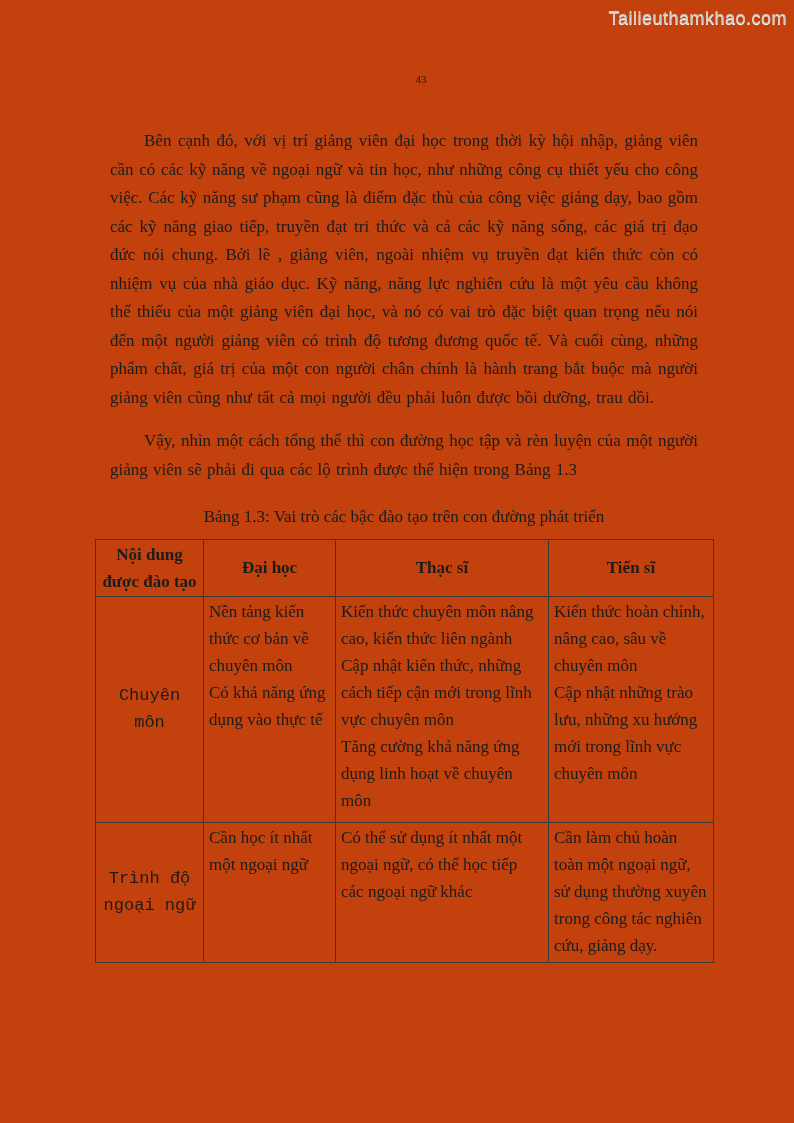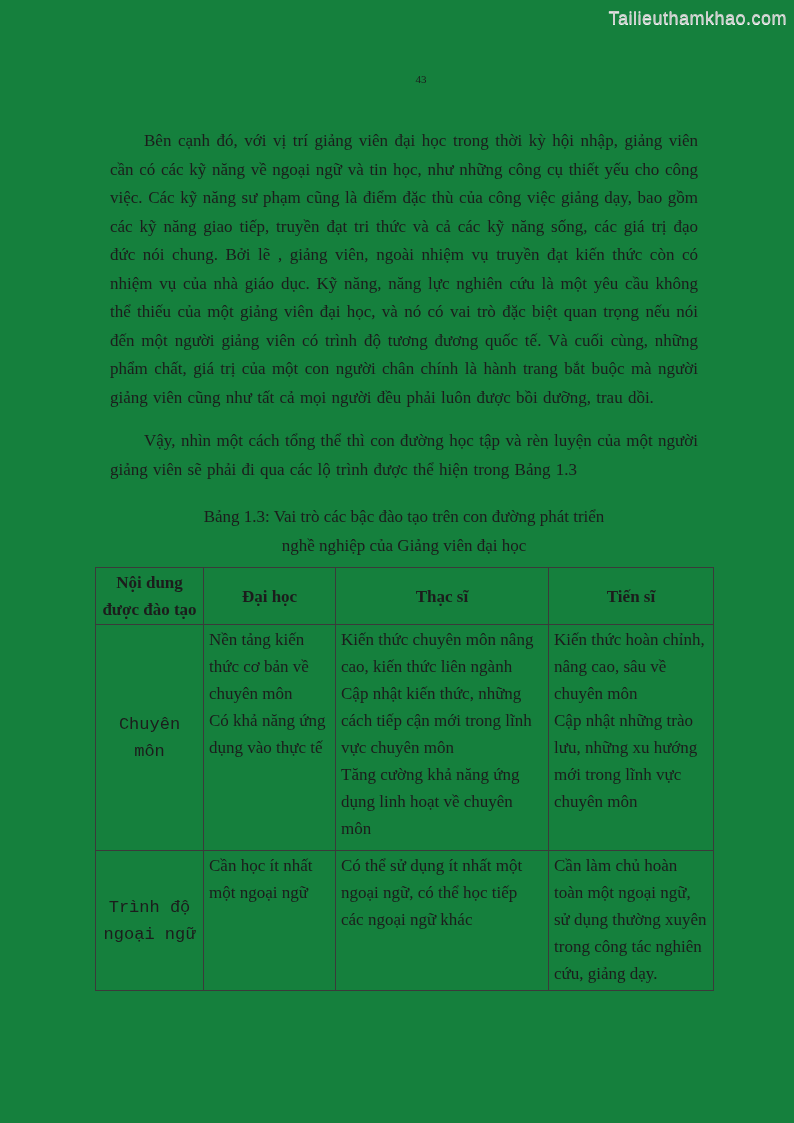--- a/index.html
+++ b/index.html
@@ -1,19 +1,19 @@
 <!DOCTYPE html>
 <html><head>
 <meta charset="utf-8">
 <style>
   html,body{margin:0;padding:0;background:#ffffff;}
   .page{
     position:relative;
     width:794px;height:1123px;
-    background:#15803d;
+    background:#c2410c;
     font-family:"Liberation Serif","DejaVu Serif",serif;
     color:#1c1c1c;
     overflow:hidden;
   }
   .watermark{
     position:absolute;top:8px;right:7px;
     font-family:"Liberation Sans","DejaVu Sans",sans-serif;
     font-size:18px;
     color:#cccccc;
     text-shadow:0 1px 0 #ffffff;
@@ -85,21 +85,20 @@
   <div class="page-number">43</div>
 
   <div class="content">
 
     <p class="para">Bên cạnh đó, với vị trí giảng viên đại học trong thời kỳ hội nhập, giảng viên cần có các kỹ năng về ngoại ngữ và tin học, như những công cụ thiết yếu cho công việc. Các kỹ năng sư phạm cũng là điểm đặc thù của công việc giảng dạy, bao gồm các kỹ năng giao tiếp, truyền đạt tri thức và cả các kỹ năng sống, các giá trị đạo đức nói chung. Bởi lẽ , giảng viên, ngoài nhiệm vụ truyền đạt kiến thức còn có nhiệm vụ của nhà giáo dục. Kỹ năng, năng lực nghiên cứu là một yêu cầu không thể thiếu của một giảng viên đại học, và nó có vai trò đặc biệt quan trọng nếu nói đến một người giảng viên có trình độ tương đương quốc tế. Và cuối cùng, những phẩm chất, giá trị của một con người chân chính là hành trang bắt buộc mà người giảng viên cũng như tất cả mọi người đều phải luôn được bồi dưỡng, trau dồi.</p>
 
     <p class="para">Vậy, nhìn một cách tổng thể thì con đường học tập và rèn luyện của một người giảng viên sẽ phải đi qua các lộ trình được thể hiện trong Bảng 1.3</p>
 
     <div class="caption">
       <div>Bảng 1.3: Vai trò các bậc đào tạo trên con đường phát triển</div>
-      <div>nghề nghiệp của Giảng viên đại học</div>
     </div>
 
     <table class="doc-table">
       <colgroup>
         <col style="width:108px">
         <col style="width:132px">
         <col style="width:213px">
         <col style="width:165px">
       </colgroup>
       <thead>

